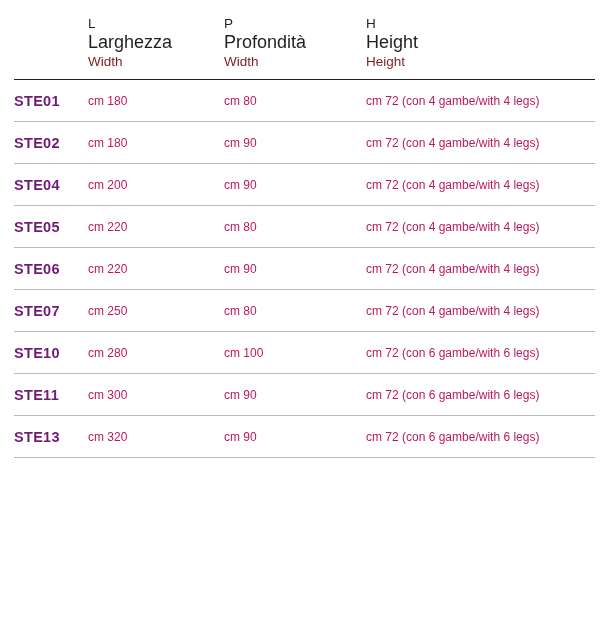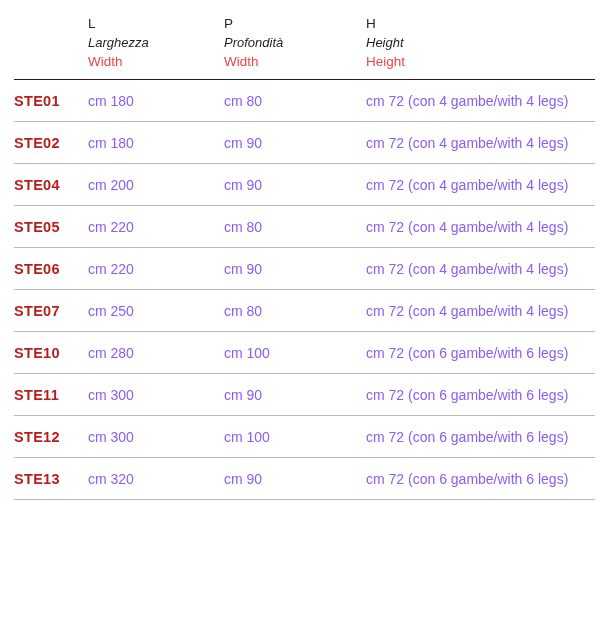--- a/index.html
+++ b/index.html
@@ -41,51 +41,50 @@
   thead th.code-head {
     border-bottom: 1.3px solid #231f20;
   }
   .hd-letter {
     font-size: 13.5px;
     line-height: 19px;
     color: #231f20;
     letter-spacing: 0.2px;
   }
   .hd-it {
-    font-size: 13px;
+    font-size: 18px;
     line-height: 19px;
     color: #231f20;
-    font-style: italic;
   }
   .hd-en {
     font-size: 13.5px;
     line-height: 19px;
-    color: #ef4444;
+    color: #7f1d1d;
   }
 
   tbody td {
     border-bottom: 1px solid #b9b9bb;
     padding: 12px 0 11px 0;
     font-size: 14px;
     line-height: 18px;
     vertical-align: middle;
     color: #231f20;
   }
   tbody tr:last-child td {
     border-bottom: 1px solid #b9b9bb;
   }
   td.code {
     font-size: 14.5px;
     font-weight: bold;
     letter-spacing: 0.3px;
-    color: #b91c1c;
+    color: #701a75;
   }
   td.val {
-    font-size: 14px;
-    color: #8b5cf6;
+    font-size: 12px;
+    color: #be185d;
   }
 </style>
 </head>
 <body>
 
 <div class="sheet">
   <table class="spec-table">
     <colgroup>
       <col class="c-code">
       <col class="c-l">
@@ -159,26 +158,20 @@
         <td class="val">cm 100</td>
         <td class="val">cm 72 (con 6 gambe/with 6 legs)</td>
       </tr>
       <tr>
         <td class="code">STE11</td>
         <td class="val">cm 300</td>
         <td class="val">cm 90</td>
         <td class="val">cm 72 (con 6 gambe/with 6 legs)</td>
       </tr>
       <tr>
-        <td class="code">STE12</td>
-        <td class="val">cm 300</td>
-        <td class="val">cm 100</td>
-        <td class="val">cm 72 (con 6 gambe/with 6 legs)</td>
-      </tr>
-      <tr>
         <td class="code">STE13</td>
         <td class="val">cm 320</td>
         <td class="val">cm 90</td>
         <td class="val">cm 72 (con 6 gambe/with 6 legs)</td>
       </tr>
     </tbody>
   </table>
 </div>
 
 </body></html>

